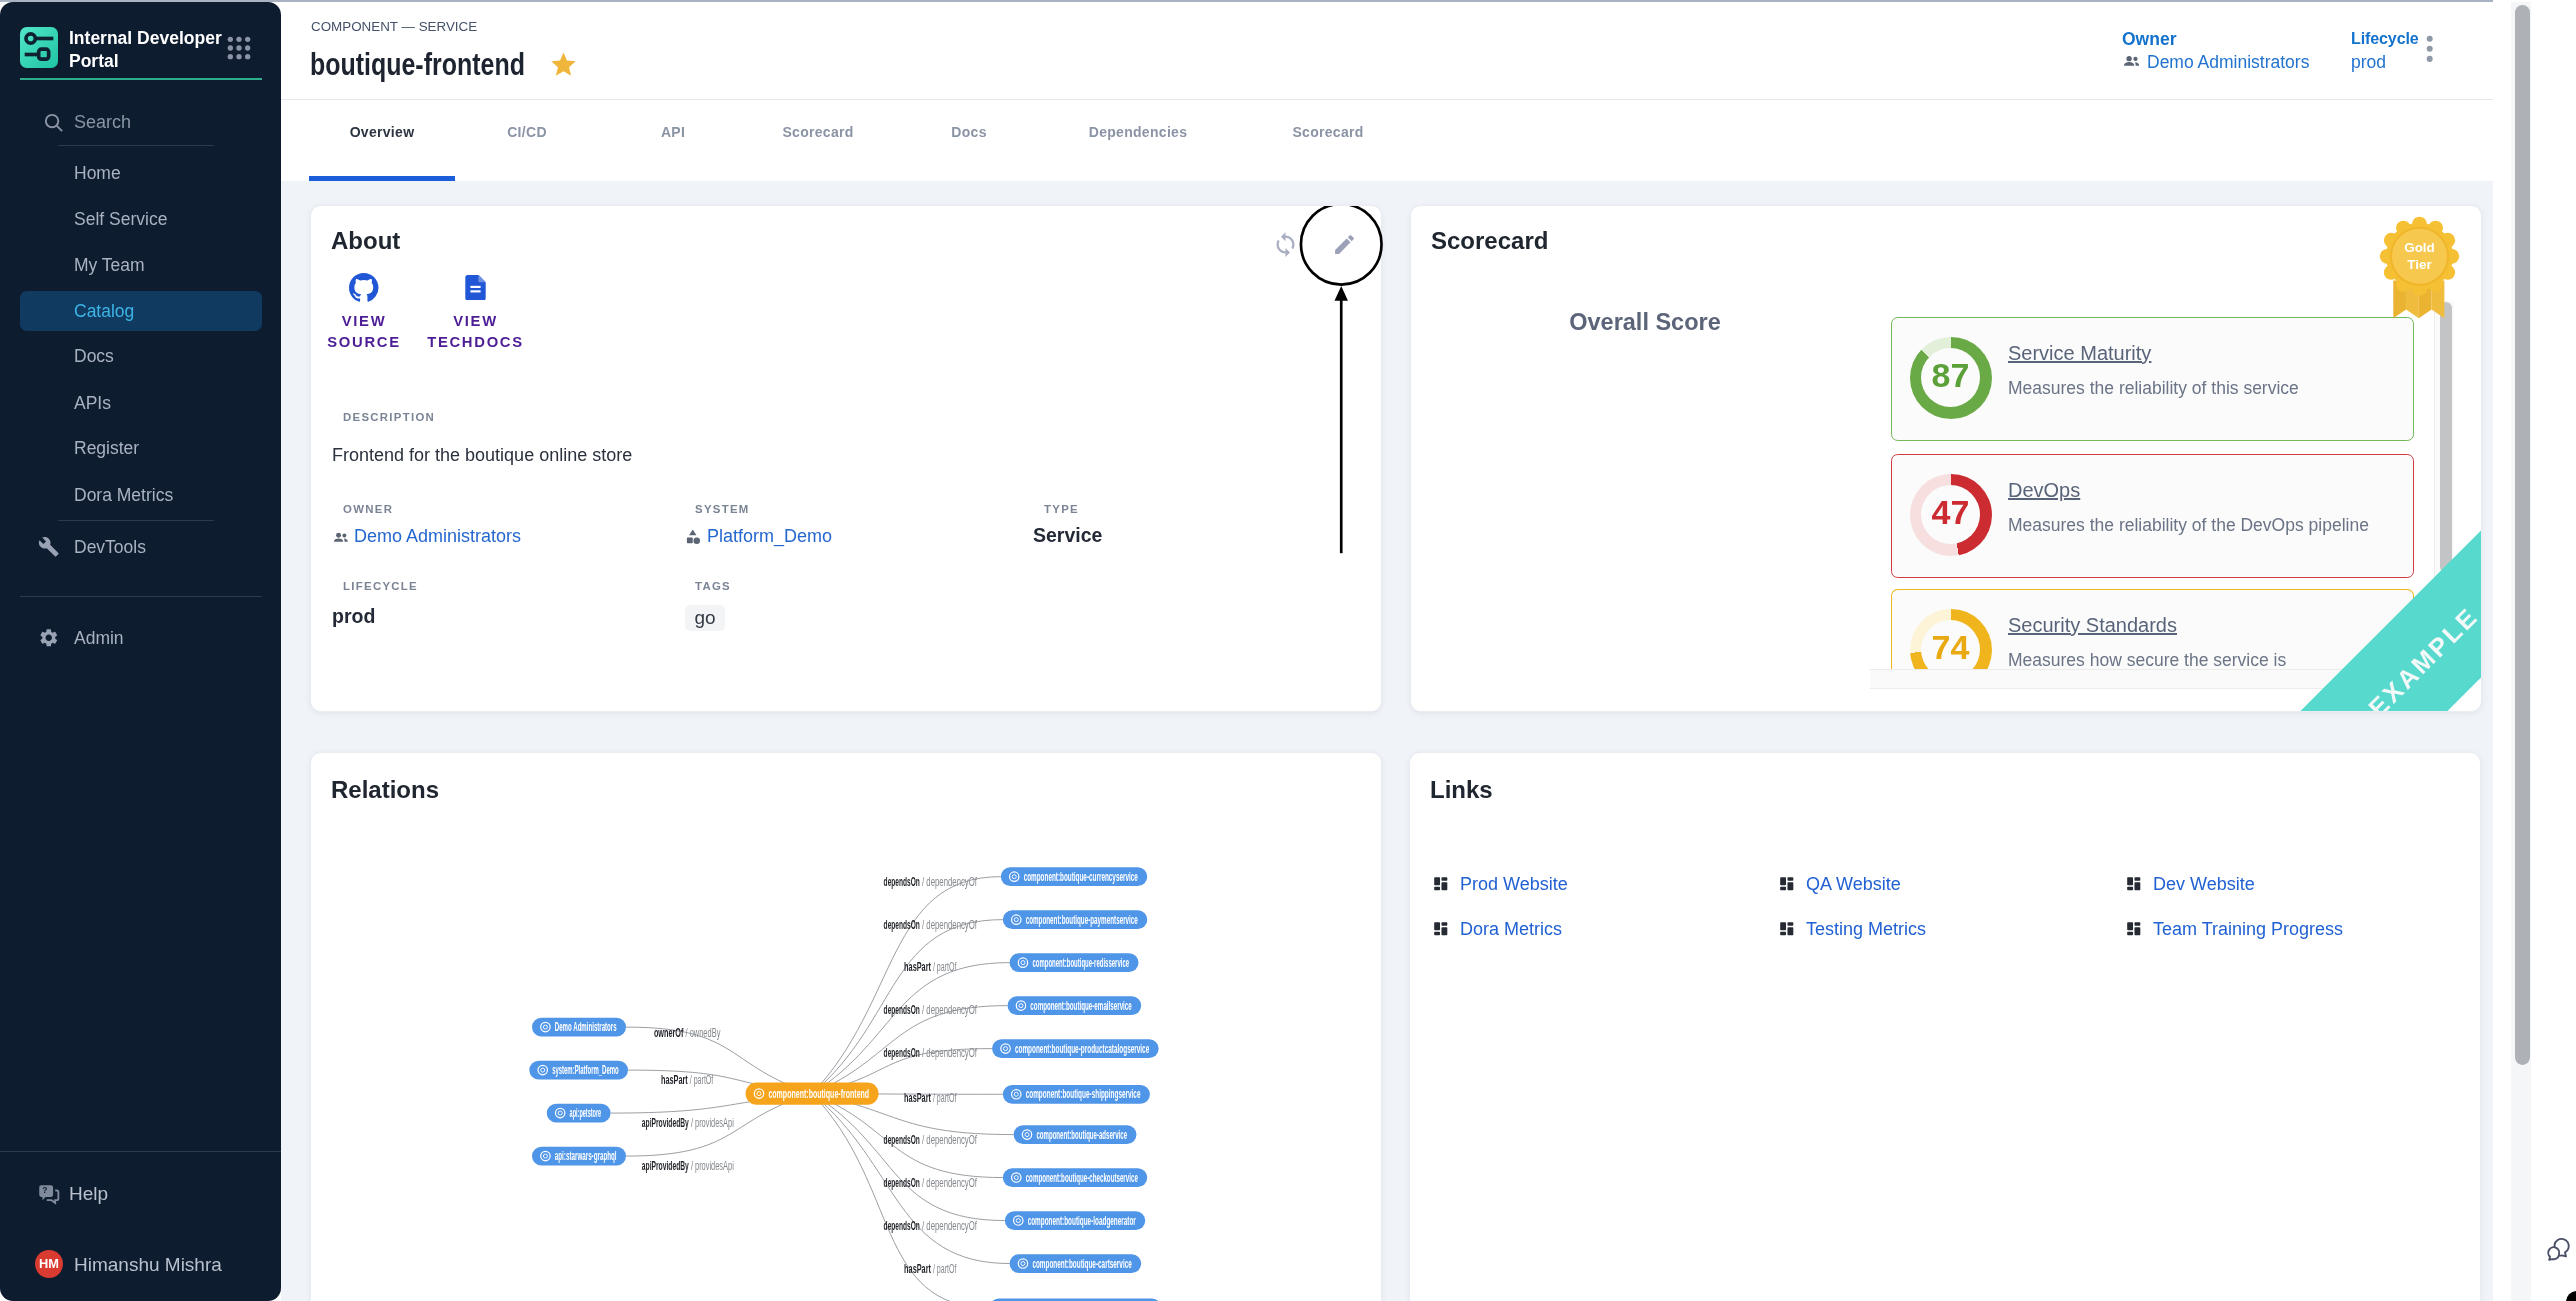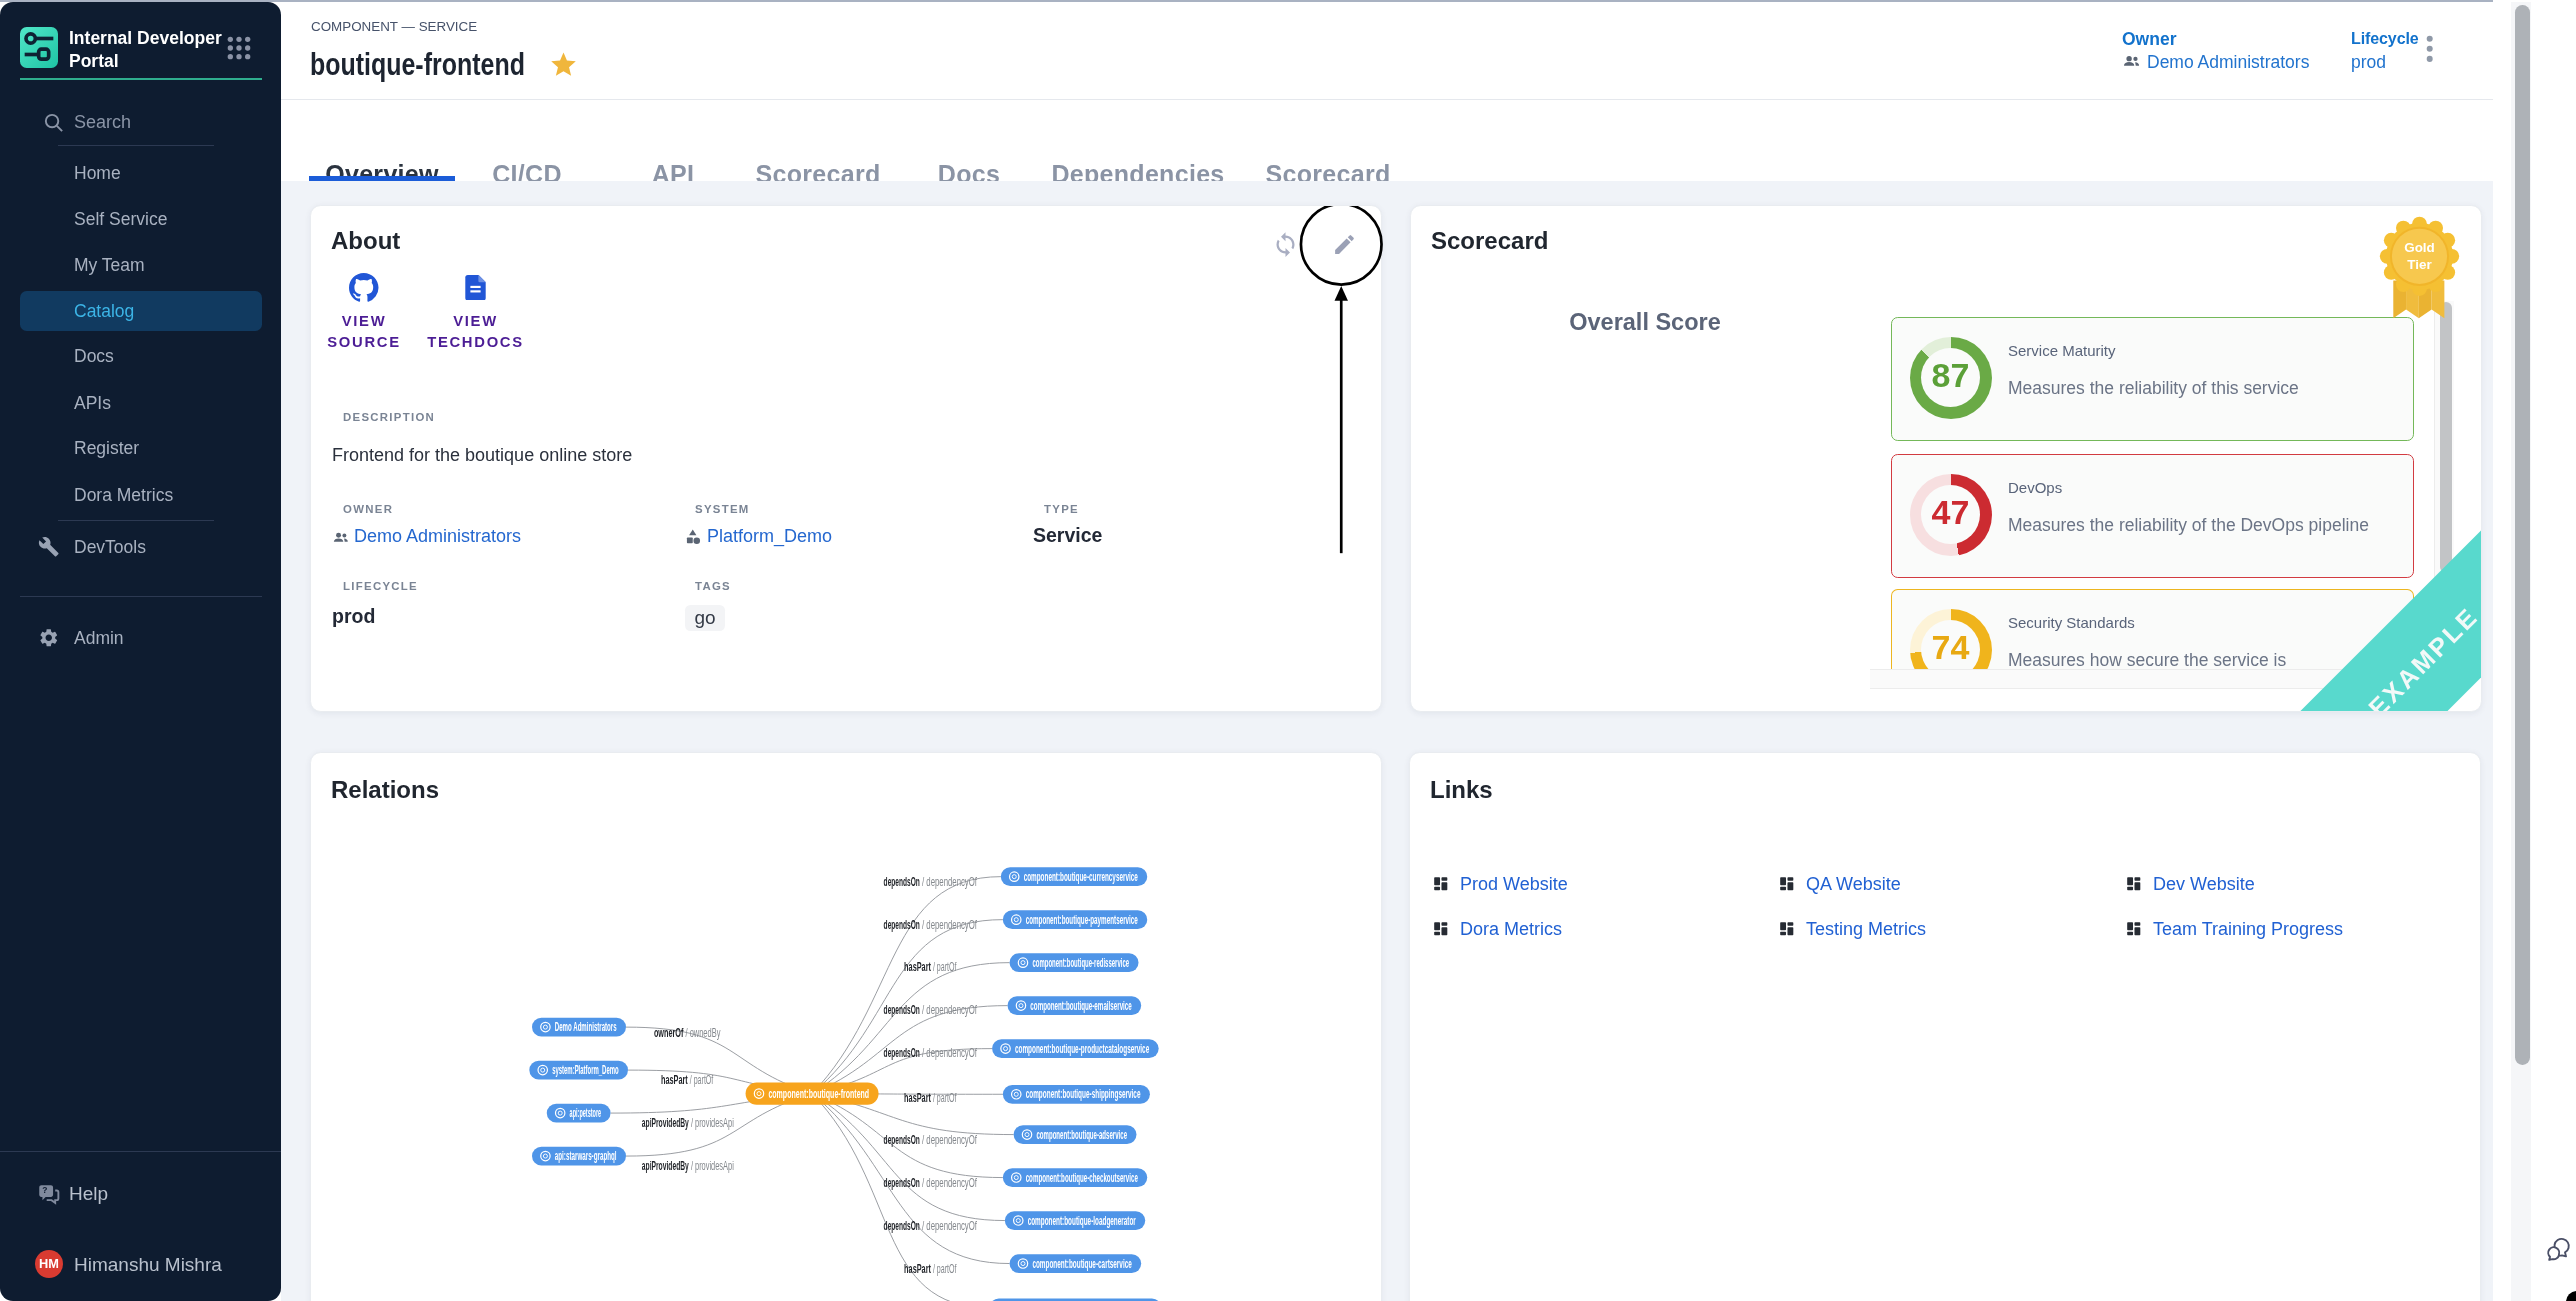--- a/index.html
+++ b/index.html
@@ -22,21 +22,21 @@
 #sb-active { left:19.5px; top:289px; width:242px; height:40px; border-radius:6.7px; background:#113a60; }
 #sb-help-div { left:0; top:1149px; width:281px; height:0.7px; background:#2c3952; }
 #sb-avatar { left:35px; top:1248px; width:28px; height:28px; border-radius:50%; background:#d93b31;
   color:#fff; font-size:12.8px; font-weight:bold; text-align:center; line-height:28px; }
 
 
 #hdr { left:281px; top:2px; width:2212px; height:179px; background:#fff; }
 #hdr-border { left:0px; top:97px; width:2212px; height:0.7px; background:#e5e8ed; }
 #crumb { left:30px; top:17px; font-size:13.4px; letter-spacing:0px; color:#46526a; }
 #title { left:29px; top:44px; font-size:32px; font-weight:bold; color:#1d2430; transform:scaleX(0.78); transform-origin:0 0; white-space:nowrap; }
-.tab { position:absolute; top:122px; font-size:25px; font-weight:bold; letter-spacing:0.3px; color:#8b94a5; transform:translateX(-50%); white-space:nowrap;margin-top:36px; }
+.tab { position:absolute; top:122px; font-size:14px; font-weight:bold; letter-spacing:0.3px; color:#8b94a5; transform:translateX(-50%); white-space:nowrap; }
 #tab-underline { left:28px; top:174px; width:146px; height:5.4px; background:#1b5cd8; }
 #own-label { left:1841px; top:27px; font-size:17.5px; font-weight:bold; color:#1272cc; }
 #own-val { left:1866px; top:50px; font-size:17.5px; color:#2173ce; }
 #lc-label { left:2070px; top:27.5px; font-size:16px; font-weight:bold; color:#1272cc; letter-spacing:-0.1px; }
 #lc-val { left:2070px; top:50px; font-size:17.5px; color:#2173ce; }
 
 
 #content { left:281px; top:181px; width:2212px; height:1120px; background:#f0f3f8; }
 .card { position:absolute; background:#fff; border:0.7px solid #e9ecf0; border-radius:10.7px;
   box-shadow:0 1.3px 6.7px rgba(25,39,60,0.06); }
@@ -55,21 +55,21 @@
 
 
 #scorecard { left:1129px; top:23.5px; width:1072px; height:507px; overflow:hidden; }
 #ovsc-t { left:89px; top:103px; width:290px; text-align:center; font-size:23.5px; font-weight:bold; color:#5b6478; }
 #donut { left:89px; top:160px; width:290px; height:290px; border-radius:50%;
   background:conic-gradient(#71ac4b 0 270deg, #e9f1e2 270deg 360deg); }
 #donut-in { left:38px; top:38px; width:214px; height:214px; border-radius:50%; background:#fff;
   text-align:center; line-height:214px; font-size:98px; font-weight:bold; color:#71ac4b; letter-spacing:-3.4px; position:absolute;}
 .metric { position:absolute; left:480px; width:523px; height:124px; border-radius:6.7px; background:#fafbfa; overflow:hidden; }
 .m-num { position:absolute; left:27.5px; top:38px; width:62px; height:44px; text-align:center; font-size:34px; font-weight:bold; }
-.m-title { position:absolute; left:116px; top:24px; font-size:15px; color:#59647a; }
+.m-title { position:absolute; left:116px; top:24px; font-size:20px; color:#59647a;text-decoration:underline; }
 .m-desc { position:absolute; left:116px; top:60px; font-size:17.5px; color:#6b7486; }
 .mdonut { position:absolute; left:17.5px; top:19px; width:82px; height:82px; border-radius:50%; }
 .mdonut-in { position:absolute; left:11.4px; top:11.4px; width:59px; height:59px; border-radius:50%; background:#fafbfa; }
 #vsb { left:1023px; top:95px; width:20px; height:389px; background:#fafafa; border-left:0.7px solid #ececec; }
 #vsb-thumb { left:5.4px; top:1.3px; width:12px; height:271px; background:#c2c4c6; border-radius:6px; position:absolute; }
 #hsb { left:459px; top:463px; width:564px; height:20px; background:#fafafa; border-top:0.7px solid #ececec; border-bottom:0.7px solid #ececec; }
 #ribbon { left:781px; top:400px; width:470px; height:104px; background:#58d9cd;
   transform:rotate(-45deg); transform-origin:center; text-align:center; line-height:104px;
   color:#f2f9f8; font-size:25.5px; font-weight:bold; letter-spacing:2.7px; text-indent:-10.7px; }
 

